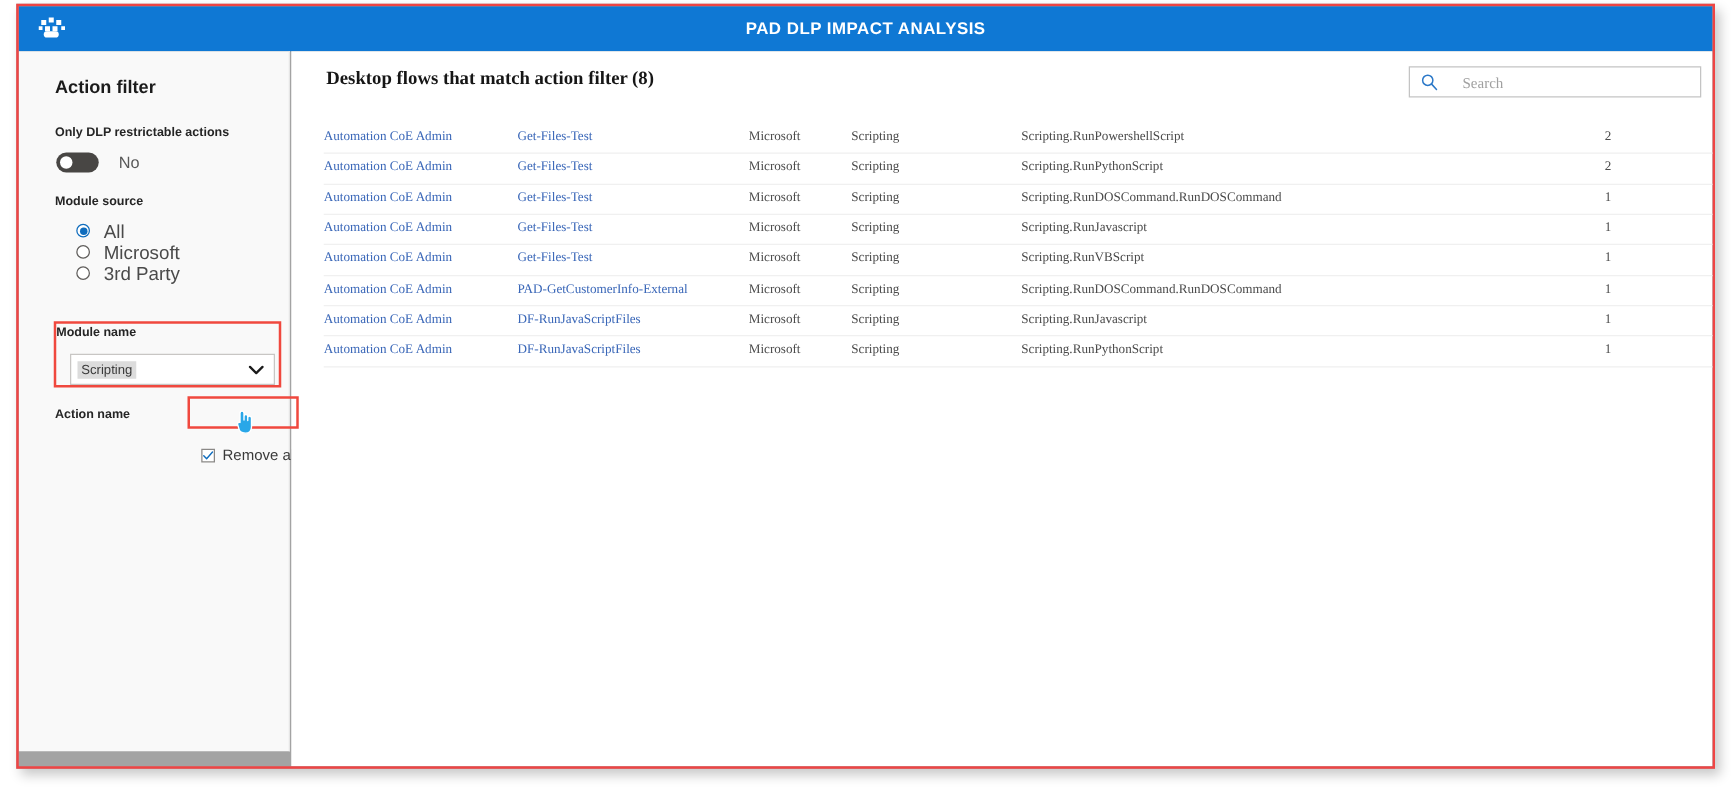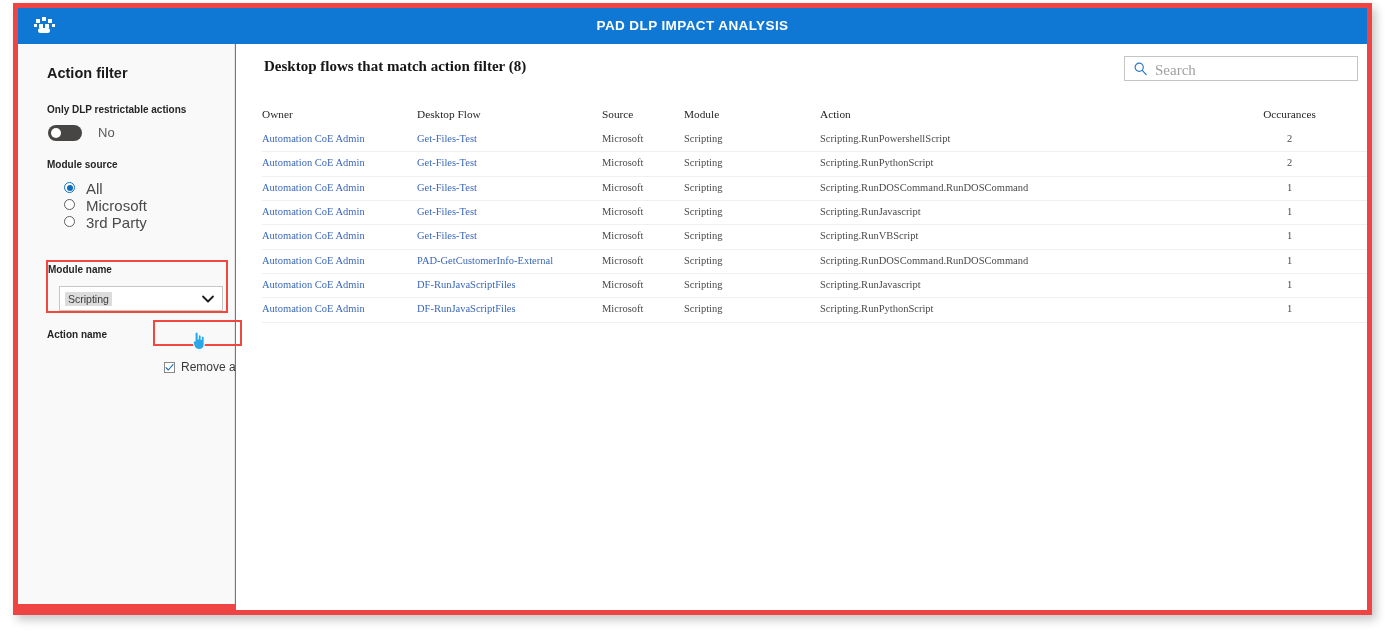--- a/index.html
+++ b/index.html
@@ -10,22 +10,22 @@
     height: 644px;
     overflow: hidden;
     font-family: "Liberation Sans", sans-serif;
   }
   #app-card {
     position: absolute;
     left: 13px;
     top: 3px;
     width: 1359px;
     height: 612px;
-    background: #ef4444;
-    border: 5px solid #ef4444;
+    background: #a3a3a3;
+    border: 2px solid #ef4444;
     box-shadow: 4px 5px 9px rgba(0,0,0,0.22);
     box-sizing: border-box;
     overflow: hidden;
   }
   
   #app-header {
     position: absolute;
     left: 0; top: 0;
     width: 100%;
     height: 36px;
@@ -262,23 +262,23 @@
   }
   #search-icon {
     position: absolute;
     left: 8px;
     top: 4px;
     width: 15px;
     height: 15px;
   }
   #search-text {
     position: absolute;
-    left: 30px;
+    left: 42px;
     top: 5px;
-    font-size: 15px;
+    font-size: 12px;
     color: #a0a0a0;
   }
 
   
   #data-table {
     position: absolute;
     left: 26px;
     top: 58px;
     width: 1115px;
   }
@@ -383,30 +383,20 @@
       <span id="search-icon">
         <svg width="15" height="15" viewBox="0 0 15 15">
           <circle cx="6.2" cy="6.2" r="4.1" stroke="#2b78c8" stroke-width="1.2" fill="none"></circle>
           <line x1="9.3" y1="9.3" x2="13.2" y2="13.6" stroke="#2b78c8" stroke-width="1.2" stroke-linecap="round"></line>
         </svg>
       </span>
       <span id="search-text">Search</span>
     </div>
 
     <div id="data-table">
-      <div id="table-head">
-        <div class="t-row">
-          <div class="t-cell c-owner">Owner</div>
-          <div class="t-cell c-flow">Desktop Flow</div>
-          <div class="t-cell c-source">Source</div>
-          <div class="t-cell c-module">Module</div>
-          <div class="t-cell c-action">Action</div>
-          <div class="t-cell c-occ">Occurances</div>
-        </div>
-      </div>
       <div id="table-body">
           <div class="t-row">
             <div class="t-cell c-owner link">Automation CoE Admin</div>
             <div class="t-cell c-flow link">Get-Files-Test</div>
             <div class="t-cell c-source">Microsoft</div>
             <div class="t-cell c-module">Scripting</div>
             <div class="t-cell c-action">Scripting.RunPowershellScript</div>
             <div class="t-cell c-occ">2</div>
           </div>
           <div class="t-row">

